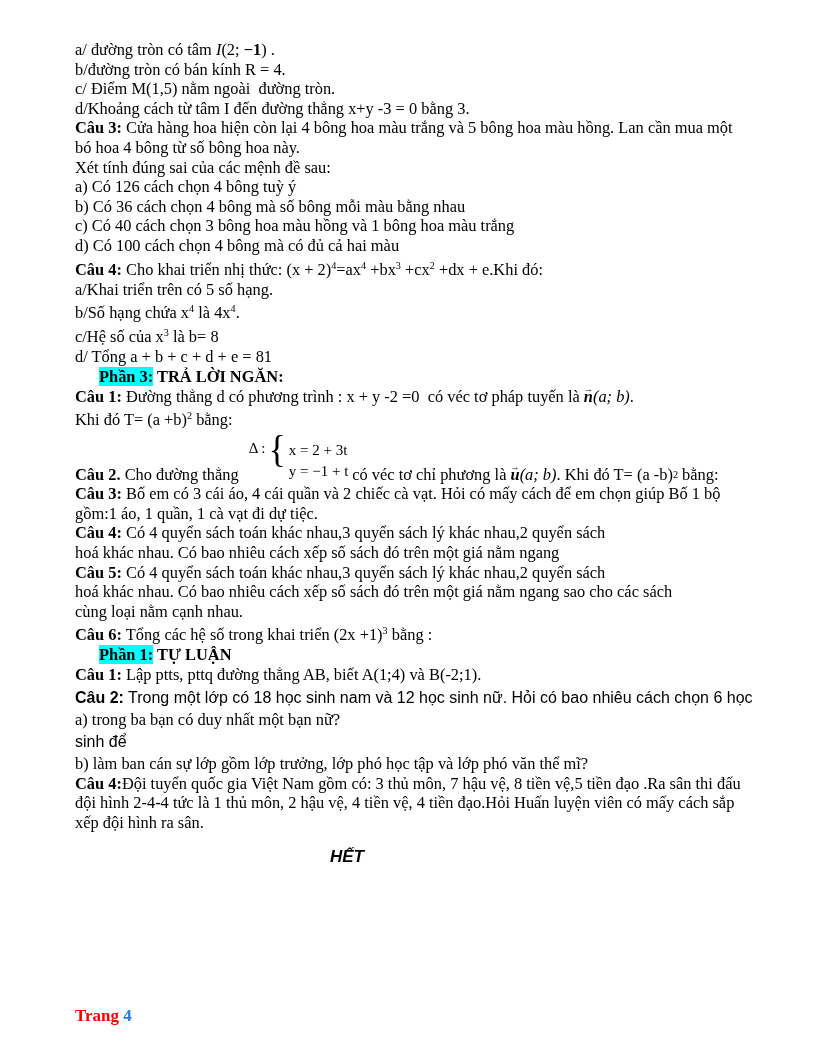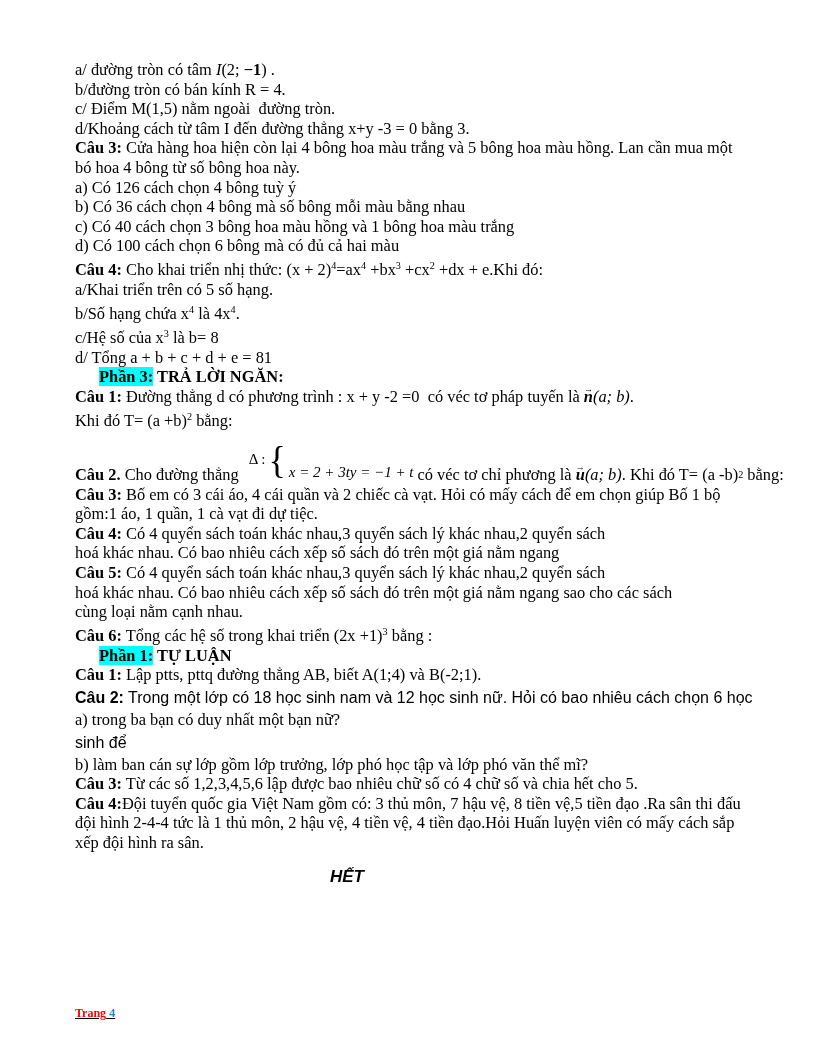--- a/index.html
+++ b/index.html
@@ -5,21 +5,21 @@
   html, body {
     margin: 0; padding: 0;
     width: 816px; height: 1056px;
     background: #ffffff;
     color: #000000;
     font-family: "Liberation Serif", serif;
     overflow: hidden;
     position: relative;
   }
   .page {
-    padding: 60px 38px 0 75px;
+    padding: 40px 38px 0 75px;
   }
   .line {
     font-size: 16.4px;
     line-height: 19.6px;
     white-space: pre;
     margin: 0;
   }
   .line.sans {
     font-family: "Liberation Sans", sans-serif;
     font-size: 16px;
@@ -47,56 +47,56 @@
   .system {
     display: inline-flex; align-items: center;
     margin: 0 4px 2px 10px;
   }
   .delta { font-size: 15px; margin-right: 3px; font-style: normal; }
   .brace {
     font-size: 36px; line-height: 1; font-weight: 400;
     transform: scaleY(1.05); display: inline-block;
   }
   .eqs {
-    display: inline-flex; flex-direction: row;
-    font-style: italic; font-size: 15px; line-height: 21px;
+    display: inline-flex; flex-direction: column;
+    font-size: 15px; line-height: 21px;
     padding-left: 3px;
     margin-top: 24px;
   }
   .eq { white-space: pre; }
   .het {
     font-family: "Liberation Sans", sans-serif;
     font-weight: bold; font-style: italic;
     font-size: 17px;
     padding-left: 255px;
     margin-top: 14px;
   }
   .footer {
     position: absolute; left: 75px; top: 1006px;
-    font-weight: bold; font-size: 12px;
+    font-weight: bold; font-size: 17px;
     font-family: "Liberation Serif", serif;
-    text-decoration: underline;
   }
   .footer .label { color: var(--footer-label, #ff0000); }
   .footer .num  { color: var(--footer-num, #2b7bd9); }
 </style>
 </head>
 <body>
 
 <div class="page">
     <div class="line"><span class="seg">a/ đường tròn có tâm </span><span class="seg i">I</span><span class="seg">(2; </span><span class="seg b">−1</span><span class="seg">) .</span></div>
     <div class="line"><span class="seg">b/đường tròn có bán kính R = 4.</span></div>
     <div class="line"><span class="seg">c/ Điểm M(1,5) nằm ngoài  đường tròn.</span></div>
     <div class="line"><span class="seg">d/Khoảng cách từ tâm I đến đường thẳng x+y -3 = 0 bằng 3.</span></div>
     <div class="line"><span class="seg b">Câu 3:</span><span class="seg"> Cửa hàng hoa hiện còn lại 4 bông hoa màu trắng và 5 bông hoa màu hồng. Lan cần mua một</span></div>
     <div class="line"><span class="seg">bó hoa 4 bông từ số bông hoa này.</span></div>
+    <div class="line"><span class="seg">Xét tính đúng sai của các mệnh đề sau:</span></div>
     <div class="line"><span class="seg">a) Có 126 cách chọn 4 bông tuỳ ý</span></div>
     <div class="line"><span class="seg">b) Có 36 cách chọn 4 bông mà số bông mỗi màu bằng nhau</span></div>
     <div class="line"><span class="seg">c) Có 40 cách chọn 3 bông hoa màu hồng và 1 bông hoa màu trắng</span></div>
-    <div class="line"><span class="seg">d) Có 100 cách chọn 6 bông mà có đủ cả hai màu</span></div>
+    <div class="line"><span class="seg">d) Có 100 cách chọn 4 bông mà có đủ cả hai màu</span></div>
     <div class="line"><span class="seg b">Câu 4:</span><span class="seg"> Cho khai triển nhị thức: (x + 2)</span><sup class="seg">4</sup><span class="seg">=ax</span><sup class="seg">4</sup><span class="seg"> +bx</span><sup class="seg">3</sup><span class="seg"> +cx</span><sup class="seg">2</sup><span class="seg"> +dx + e.Khi đó:</span></div>
     <div class="line"><span class="seg">a/Khai triển trên có 5 số hạng.</span></div>
     <div class="line"><span class="seg">b/Số hạng chứa x</span><sup class="seg">4</sup><span class="seg"> là 4x</span><sup class="seg">4</sup><span class="seg">.</span></div>
     <div class="line"><span class="seg">c/Hệ số của x</span><sup class="seg">3</sup><span class="seg"> là b= 8</span></div>
     <div class="line"><span class="seg">d/ Tổng a + b + c + d + e = 81</span></div>
     <div class="line"><span class="seg b hl">Phần 3:</span><span class="seg b"> TRẢ LỜI NGĂN:</span></div>
     <div class="line"><span class="seg b">Câu 1:</span><span class="seg"> Đường thẳng d có phương trình : x + y -2 =0  có véc tơ pháp tuyến là </span><span class="seg vec">n</span><span class="seg i">(a; b)</span><span class="seg">.</span></div>
     <div class="line"><span class="seg">Khi đó T= (a +b)</span><sup class="seg">2</sup><span class="seg"> bằng:</span></div>
     <div class="line sysrow"><span class="seg b">Câu 2.</span><span class="seg"> Cho đường thẳng</span><span class="system"><span class="delta seg">Δ :</span><span class="brace">{</span><span class="eqs"><span class="eq">x = 2 + 3t</span><span class="eq">y = −1 + t</span></span></span><span class="seg">có véc tơ chỉ phương là </span><span class="seg vec">u</span><span class="seg i">(a; b)</span><span class="seg">. Khi đó T= (a -b)</span><sup class="seg">2</sup><span class="seg"> bằng:</span></div>
     <div class="line"><span class="seg b">Câu 3:</span><span class="seg"> Bố em có 3 cái áo, 4 cái quần và 2 chiếc cà vạt. Hỏi có mấy cách để em chọn giúp Bố 1 bộ</span></div>
@@ -106,20 +106,19 @@
     <div class="line"><span class="seg b">Câu 5:</span><span class="seg"> Có 4 quyển sách toán khác nhau,3 quyển sách lý khác nhau,2 quyển sách</span></div>
     <div class="line"><span class="seg">hoá khác nhau. Có bao nhiêu cách xếp số sách đó trên một giá nằm ngang sao cho các sách</span></div>
     <div class="line"><span class="seg">cùng loại nằm cạnh nhau.</span></div>
     <div class="line"><span class="seg b">Câu 6:</span><span class="seg"> Tổng các hệ số trong khai triển (2x +1)</span><sup class="seg">3</sup><span class="seg"> bằng :</span></div>
     <div class="line"><span class="seg b hl">Phần 1:</span><span class="seg b"> TỰ LUẬN</span></div>
     <div class="line"><span class="seg b">Câu 1:</span><span class="seg"> Lập ptts, pttq đường thẳng AB, biết A(1;4) và B(-2;1).</span></div>
     <div class="line sans"><span class="seg b">Câu 2:</span><span class="seg"> Trong một lớp có 18 học sinh nam và 12 học sinh nữ. Hỏi có bao nhiêu cách chọn 6 học</span></div>
     <div class="line"><span class="seg">a) trong ba bạn có duy nhất một bạn nữ?</span></div>
     <div class="line sans"><span class="seg">sinh để</span></div>
     <div class="line"><span class="seg">b) làm ban cán sự lớp gồm lớp trưởng, lớp phó học tập và lớp phó văn thể mĩ?</span></div>
-    <div class="line"><span class="seg b">Câu 3:</span><span class="seg"> Từ các số 1,2,3,4,5,6 lập được bao nhiêu chữ số có 4 chữ số và chia hết cho 5.</span></div>
     <div class="line"><span class="seg b">Câu 4:</span><span class="seg">Đội tuyển quốc gia Việt Nam gồm có: 3 thủ môn, 7 hậu vệ, 8 tiền vệ,5 tiền đạo .Ra sân thi đấu</span></div>
     <div class="line"><span class="seg">đội hình 2-4-4 tức là 1 thủ môn, 2 hậu vệ, 4 tiền vệ, 4 tiền đạo.Hỏi Huấn luyện viên có mấy cách sắp</span></div>
     <div class="line"><span class="seg">xếp đội hình ra sân.</span></div>
     <div class="line het"><span class="seg b i">HẾT</span></div>
   </div>
 
 <div class="footer"><span class="label">Trang</span><span> </span><span class="num">4</span></div>
 
 </body></html>

